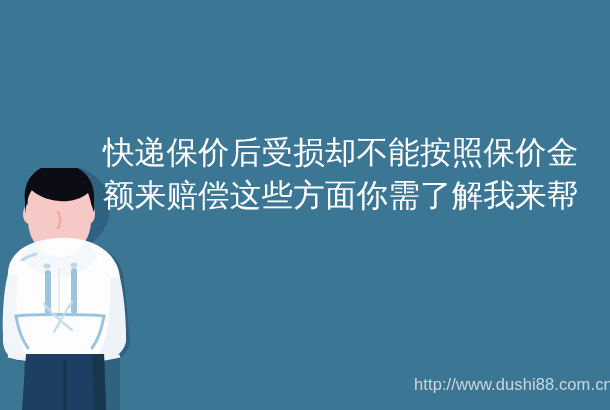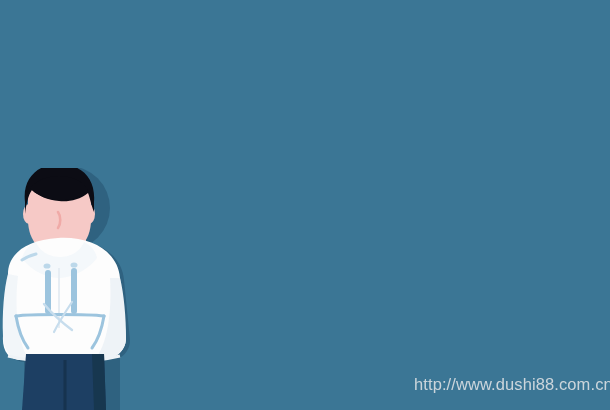--- a/index.html
+++ b/index.html
@@ -117,16 +117,18 @@
 
       <path d="M8 188 C 40 196, 86 196, 120 188" stroke="#eef3f7" stroke-width="3" fill="none"></path>
 
       <path d="M26 186 L 104 186 L 106 242 L 22 242 Z" fill="#1d3f63"></path>
       <path d="M65 192 L 65 242" stroke="#16334f" stroke-width="3" fill="none"></path>
       <path d="M92 186 L 104 186 L 106 242 L 94 242 Z" fill="#17374f"></path>
 
     </svg>
   </div>
 
+  <div id="headline">快递保价后受损却不能按照保价金
+额来赔偿这些方面你需了解我来帮</div>
 
   <div id="watermark">http://www.dushi88.com.cn</div>
 
 </div>
 
 </body></html>

